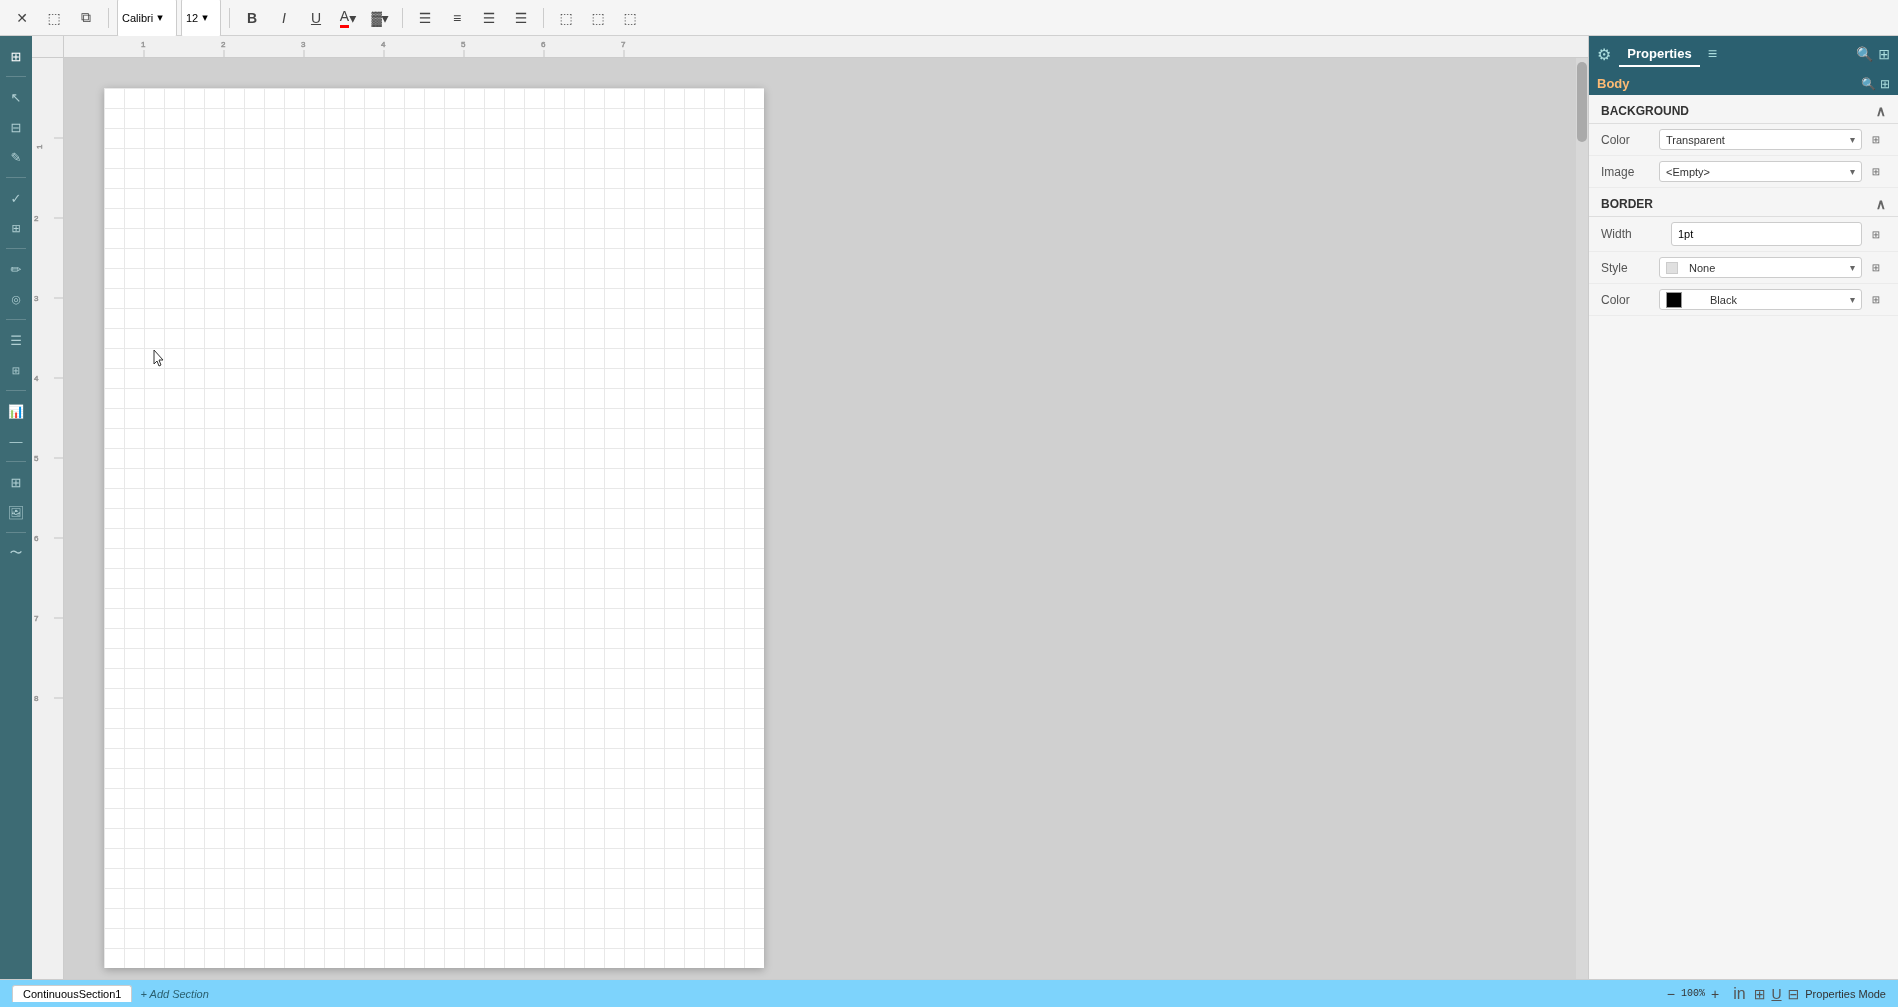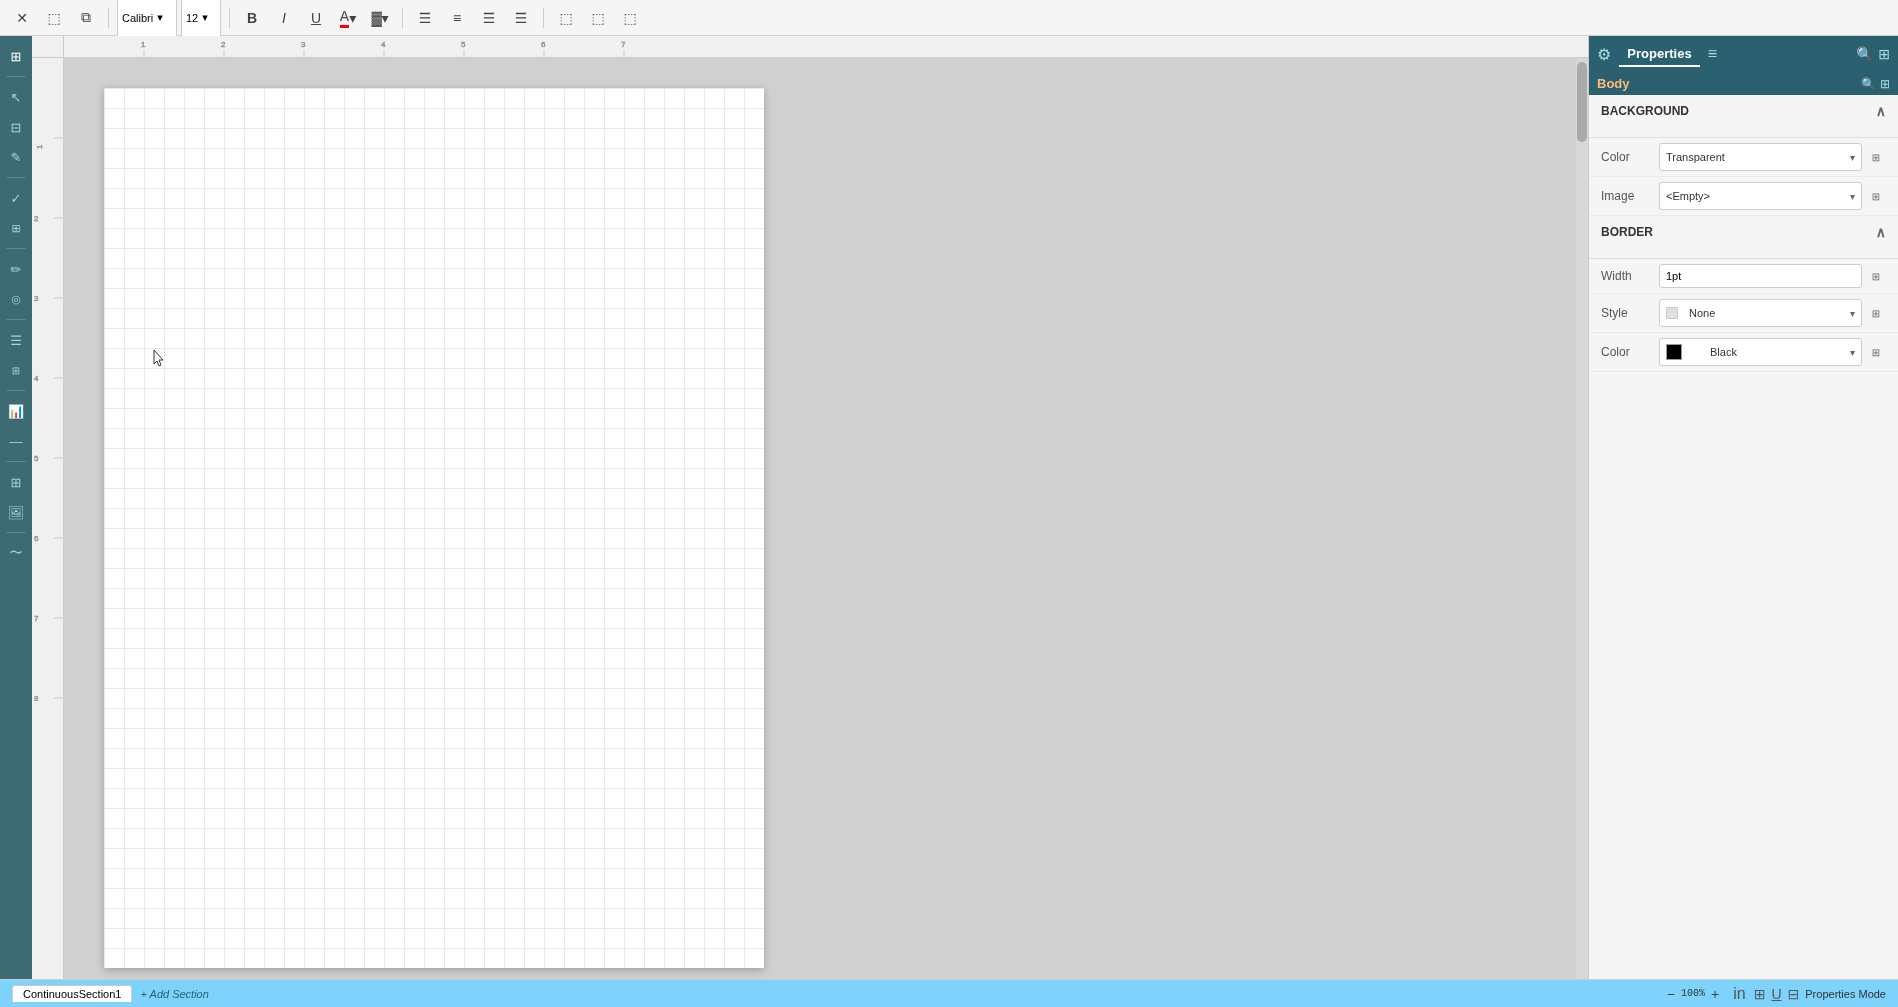--- a/index.html
+++ b/index.html
@@ -208,21 +208,21 @@
     .props-content {
       flex: 1;
       overflow-y: auto;
       padding: 0;
     }
 
     .section-header {
       display: flex;
       align-items: center;
       justify-content: space-between;
-      padding: 8px 12px 18px 12px;
+      padding: 8px 12px 4px 12px;
       font-weight: bold;
       font-size: 12px;
       color: #333;
       border-bottom: 1px solid #ddd;
     }
     .section-toggle {
       color: #666;
       cursor: pointer;
       font-size: 14px;
     }
@@ -240,21 +240,21 @@
       color: #555;
       flex-shrink: 0;
     }
     .prop-control {
       flex: 1;
       display: flex;
       align-items: center;
     }
     .prop-dropdown {
       flex: 1;
-      height: 28px;
+      height: 21px;
       border: 1px solid #ccc;
       background: white;
       border-radius: 3px;
       padding: 0 6px;
       font-size: 11px;
       display: flex;
       align-items: center;
       justify-content: space-between;
       cursor: pointer;
     }
@@ -275,20 +275,21 @@
       flex-shrink: 0;
     }
     .prop-input {
       flex: 1;
       height: 24px;
       border: 1px solid #ccc;
       background: white;
       border-radius: 3px;
       padding: 0 6px;
       font-size: 11px;
+      margin-left: 12px;
     }
 
     
     .statusbar {
       height: 28px;
       background: #7dd3fc;
       border-top: 1px solid #ccc;
       display: flex;
       align-items: center;
       padding: 0 12px;

